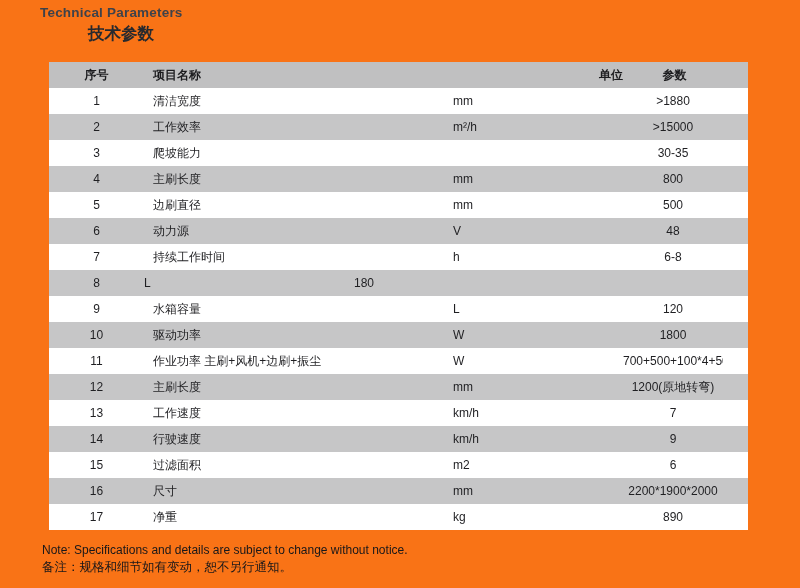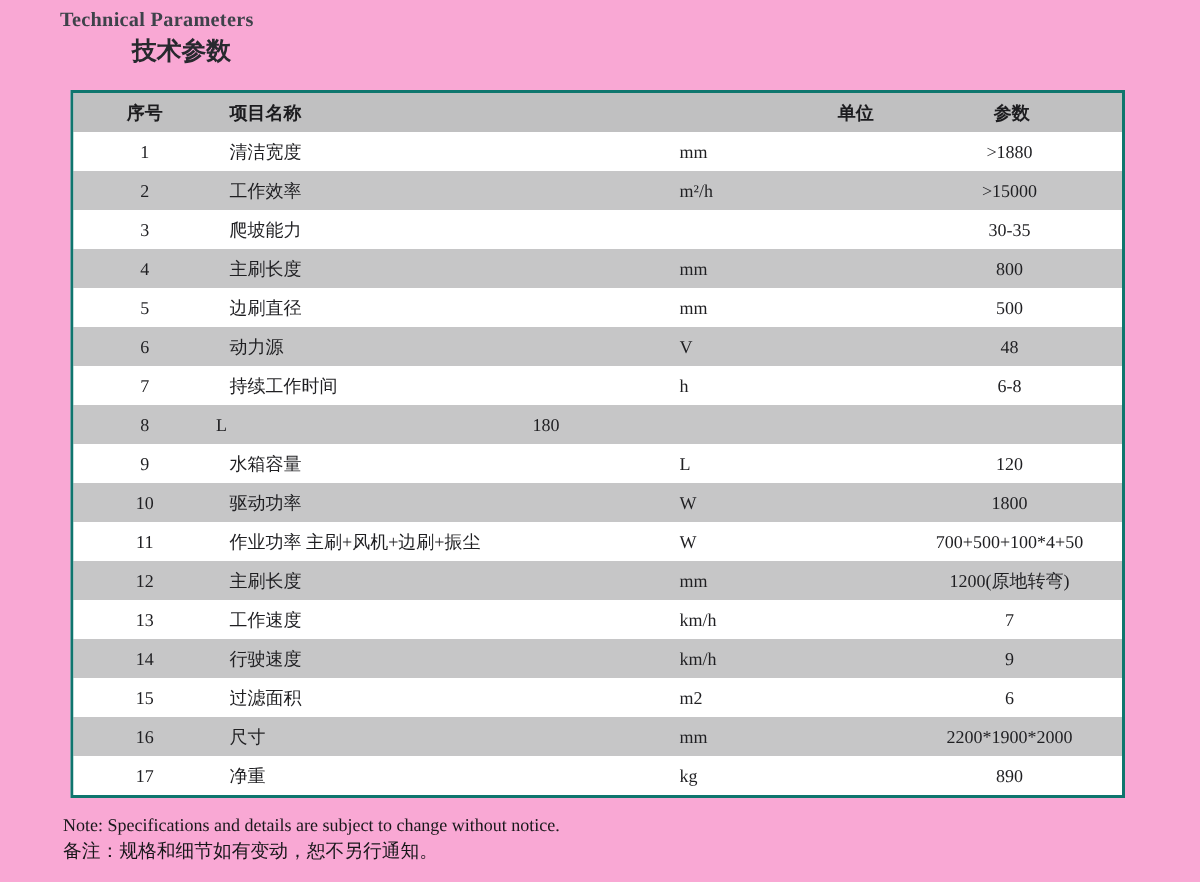--- a/index.html
+++ b/index.html
@@ -5,23 +5,22 @@
   html, body {
     margin: 0;
     padding: 0;
     background: #ffffff;
     font-family: "Liberation Sans", "DejaVu Sans", sans-serif;
   }
   .page {
     position: relative;
     width: 800px;
     height: 588px;
-    background: #f9a8d4;
+    background: #f97316;
     overflow: hidden;
-    font-family: Liberation Serif, serif;
   }
   .title-en {
     position: absolute;
     left: 40px;
     top: 5px;
     font-size: 13.5px;
     font-weight: bold;
     letter-spacing: 0.2px;
     color: #3e424a;
   }
@@ -32,21 +31,21 @@
     font-size: 16.5px;
     font-weight: bold;
     color: #27292e;
     margin-left: 48px;
   }
   .ptable {
     position: absolute;
     left: 47px;
     top: 60px;
     width: 699px;
-    border: 2px solid #0f766e;
+    border: 2px solid #f97316;
     background: #ffffff;
   }
   .t-row {
     display: flex;
     height: 26px;
     line-height: 26px;
     font-size: 12px;
     color: #1f1f22;
     background: #ffffff;
     white-space: nowrap;
@@ -58,21 +57,21 @@
   }
   .t-body .t-row:nth-child(even) {
     background: #c6c6c7;
   }
   .c { box-sizing: border-box; overflow: hidden; }
   .c.no    { width: 95px;  text-align: center; }
   .c.item  { flex: 1;      text-align: left; padding-left: 9px; }
   .c.unit  { width: 170px; text-align: left; }
   .c.param { width: 100px; text-align: center; }
   .c.sp    { width: 25px; }
-  .t-header .c.unit  { text-align: center; padding-left: 65px; }
+  .t-header .c.unit  { text-align: right; padding-left: 65px; }
   .t-header .c.param { text-align: center; padding-left: 3px; }
   .note-en {
     position: absolute;
     left: 42px;
     top: 543px;
     font-size: 12px;
     color: #17171a;
   }
   .note-zh {
     position: absolute;

